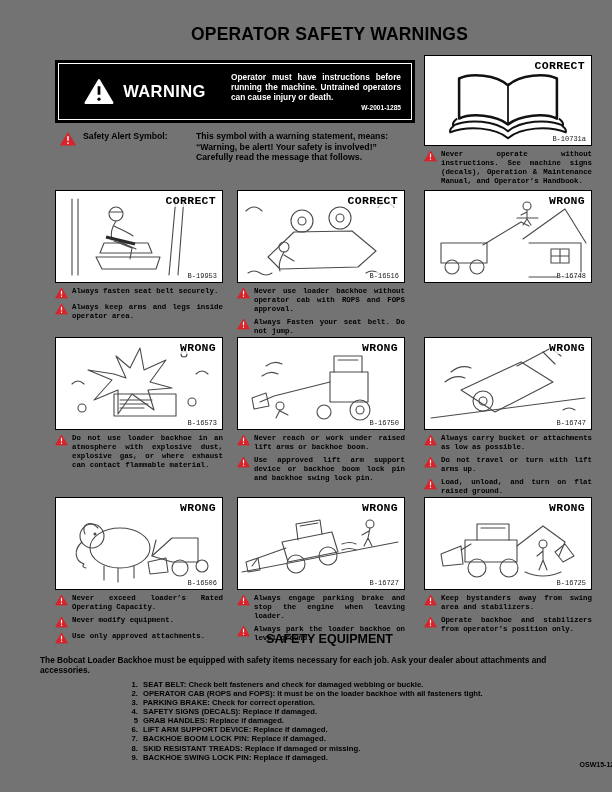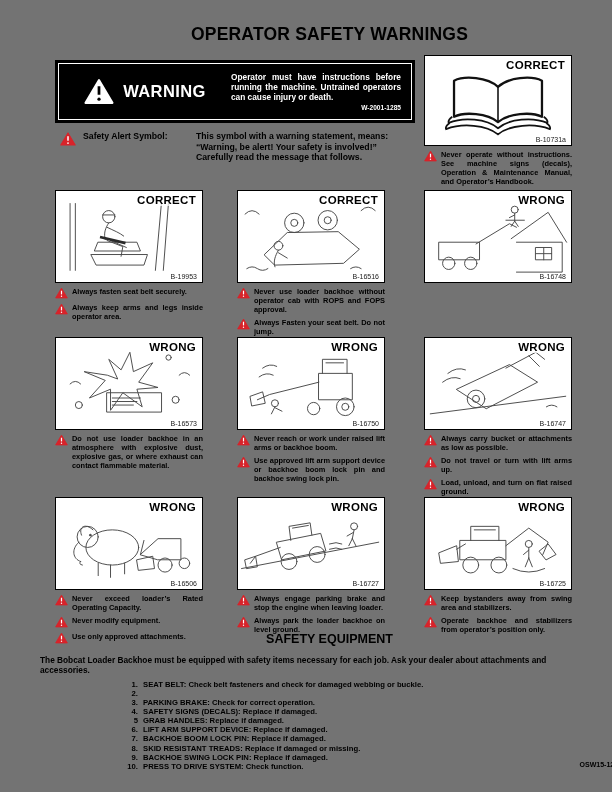--- a/index.html
+++ b/index.html
@@ -19,21 +19,21 @@
   .wb-text{font-size:8.3px;line-height:1.24;text-align:justify;}
   .wb-code{font-size:6.6px;text-align:right;margin-top:2px;}
 
   
   .alert-row{position:absolute;left:60px;top:131px;width:358px;display:flex;}
   .alert-row .tri{flex:none;width:16px;height:14px;margin-top:1px;}
   .alert-label{flex:none;width:104px;margin-left:7px;font-size:8.7px;line-height:1.2;}
   .alert-text{flex:none;width:212px;margin-left:9px;font-size:8.7px;line-height:1.22;}
 
   
-  .panel{position:absolute;width:148px;}
+  .panel{position:absolute;width:168px;font-family:Liberation Mono, monospace;}
   .pframe{position:relative;height:93px;border:1.5px solid #000;background:#fff;box-sizing:border-box;}
   .pframe.tall{height:91px;}
   .verdict{position:absolute;top:3px;right:6px;font-size:11.5px;letter-spacing:.3px;background:rgba(255,255,255,.75);}
   .figid{position:absolute;bottom:2px;right:5px;font-size:7px;font-weight:400;color:#1a1a1a;background:rgba(255,255,255,.7);}
   .art{position:absolute;top:0;left:0;width:100%;height:100%;}
   .sketch{stroke:#4a4a4a;fill:none;stroke-width:1.1;stroke-linecap:round;stroke-linejoin:round;}
   .warnlist{margin-top:4px;display:flex;flex-direction:column;gap:4px;}
   .warn{display:flex;}
   .warn .tri{flex:none;width:13px;height:12px;margin-right:4px;margin-top:0;}
   .wtext{flex:1;font-size:7.4px;line-height:1.22;text-align:justify;}
@@ -419,20 +419,21 @@
   <div class="sec-heading">SAFETY EQUIPMENT</div>
   <div class="sec-intro">The Bobcat Loader Backhoe must be equipped with safety items necessary for each job. Ask your dealer about attachments and accessories.</div>
 
   <div class="equip-list">
     <div class="equip-row">
       <span class="num">1.</span>
       <span>SEAT BELT: Check belt fasteners and check for damaged webbing or buckle.</span>
     </div>
     <div class="equip-row">
       <span class="num">2.</span>
+      <span>OPERATOR CAB (ROPS and FOPS): It must be on the loader backhoe with all fasteners tight.</span>
     </div>
     <div class="equip-row">
       <span class="num">3.</span>
       <span>PARKING BRAKE: Check for correct operation.</span>
     </div>
     <div class="equip-row">
       <span class="num">4.</span>
       <span>SAFETY SIGNS (DECALS): Replace if damaged.</span>
     </div>
     <div class="equip-row">
@@ -448,21 +449,17 @@
       <span>BACKHOE BOOM LOCK PIN: Replace if damaged.</span>
     </div>
     <div class="equip-row">
       <span class="num">8.</span>
       <span>SKID RESISTANT TREADS: Replace if damaged or missing.</span>
     </div>
     <div class="equip-row">
       <span class="num">9.</span>
       <span>BACKHOE SWING LOCK PIN: Replace if damaged.</span>
     </div>
-    <div class="equip-row">
-      <span class="num">10.</span>
-      <span>PRESS TO DRIVE SYSTEM: Check function.</span>
-    </div>
   </div>
 
   <div class="doc-code">OSW15-1204</div>
 
 </div>
 
 </body></html>

